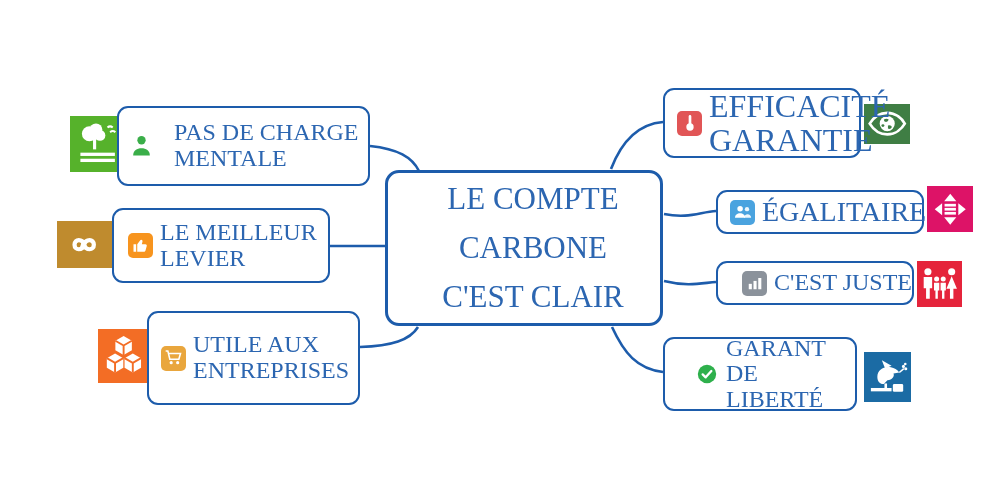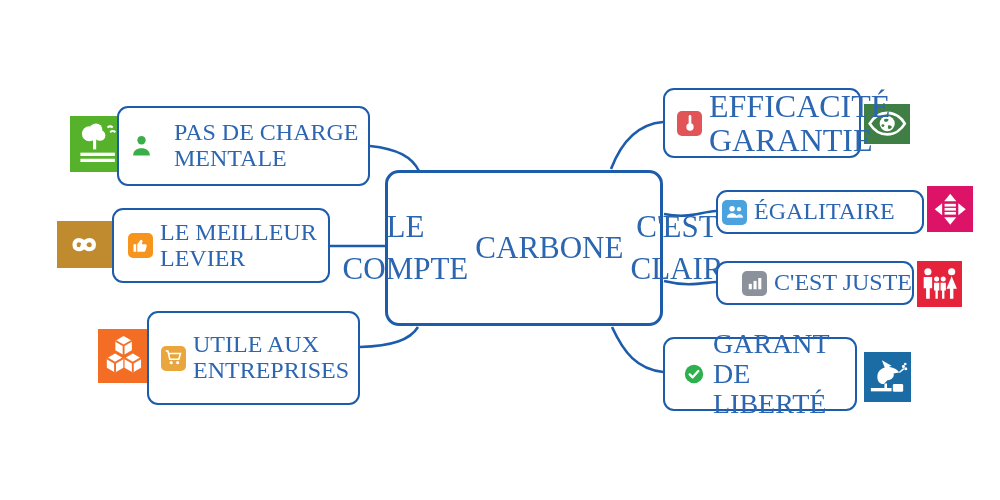--- a/index.html
+++ b/index.html
@@ -14,32 +14,32 @@
   .node{
     position:absolute;z-index:3;background:#fff;box-sizing:border-box;
     border:2.5px solid var(--node-border);border-radius:11px;
     display:flex;align-items:center;gap:7px;
     color:var(--node-text);
   }
   .node .label{line-height:1.07;}
 
   .central{
     border-width:3px;border-radius:14px;z-index:3;
-    flex-direction:row;justify-content:center;text-align:center;
+    flex-direction:column;justify-content:center;text-align:center;
     font-size:31px;line-height:1.35;padding-left:18px;
   }
 
   #b-pas{left:117px;top:106px;width:253px;height:80px;font-size:24px;padding-left:10px;gap:20px;}
   #b-levier{left:112px;top:208px;width:218px;height:75px;font-size:24px;padding-left:14px;}
   #b-utile{left:147px;top:311px;width:213px;height:94px;font-size:24px;padding-left:12px;}
   #central{left:385px;top:170px;width:278px;height:156px;}
   #b-efficacite{left:663px;top:88px;width:198px;height:70px;font-size:32px;padding-left:12px;}
-  #b-egalitaire{left:716px;top:190px;width:208px;height:44px;font-size:24px;padding-left:4px;text-align:right;}
+  #b-egalitaire{left:716px;top:190px;width:208px;height:44px;font-size:28px;padding-left:12px;text-align:right;}
   #b-juste{left:716px;top:261px;width:198px;height:44px;font-size:24px;justify-content:flex-end;}
-  #b-garant{left:663px;top:337px;width:194px;height:74px;font-size:28px;padding-left:16px;}
+  #b-garant{left:663px;top:337px;width:194px;height:74px;font-size:24px;padding-left:29px;}
 
   .outer-icon{
     position:absolute;z-index:2;display:flex;align-items:center;justify-content:center;
   }
   .outer-icon svg{width:88%;height:88%;}
   #o-tree{left:70px;top:116px;width:56px;height:56px;background:var(--sdg-green);}
   #o-infinity{left:57px;top:221px;width:55px;height:47px;background:var(--sdg-gold);}
   #o-cubes{left:98px;top:329px;width:55px;height:54px;background:var(--sdg-orange);}
   #o-eye{left:864px;top:104px;width:46px;height:40px;background:var(--sdg-dark-green);}
   #o-equality{left:927px;top:186px;width:46px;height:46px;background:var(--sdg-magenta);}

